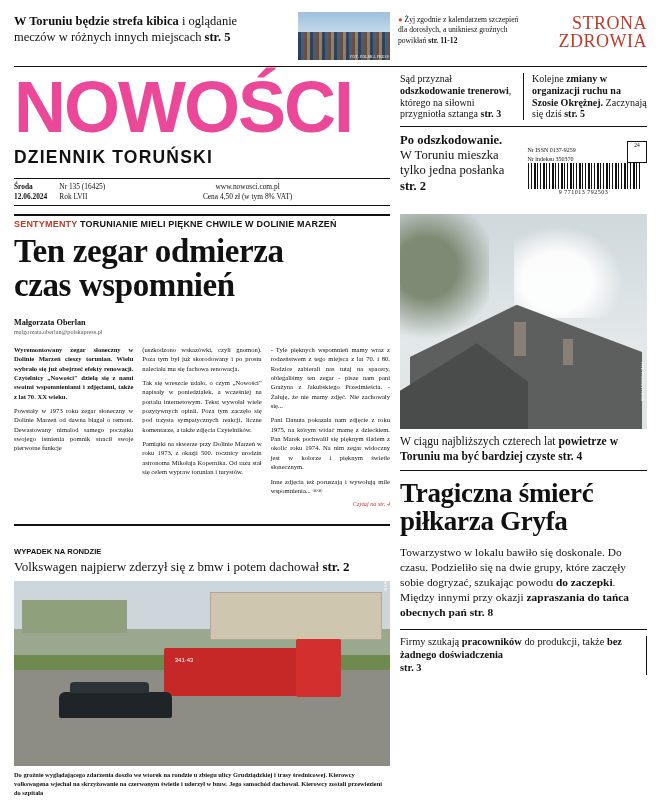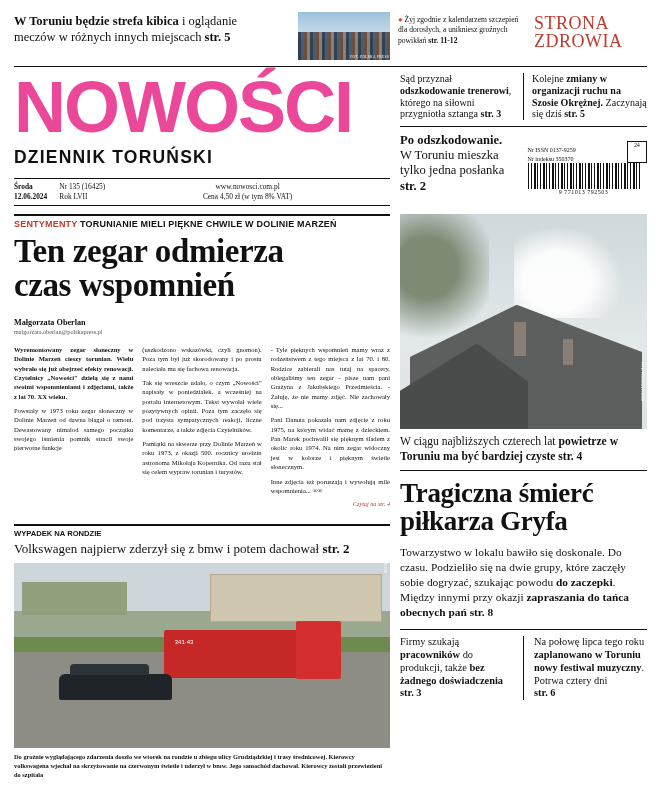--- a/index.html
+++ b/index.html
@@ -20,21 +20,21 @@
   .ts-left-text b { font-weight: bold; }
   .ts-photo { width: 92px; height: 48px; position: relative; overflow: hidden; background: #5b7ea6; }
   .ts-photo .sky { position: absolute; inset: 0; background: linear-gradient(#9fc0da, #cfe0ee 55%, #7c9a54 56%, #6d8d49); }
   .ts-photo .crowd { position: absolute; left: 0; right: 0; bottom: 0; height: 28px;
      background: repeating-linear-gradient(90deg,#2c3c55 0 3px,#425a78 3px 6px,#6a4a3a 6px 9px,#8d7f72 9px 12px); opacity: .95; }
   .ts-photo .cap { position: absolute; right: 1px; bottom: 1px; font-size: 3.6px; color: #fff; letter-spacing: .3px; }
   .ts-right { flex: 1; display: flex; gap: 8px; }
   .ts-bullet { font-size: 7.6px; line-height: 1.35; width: 128px; padding-top: 3px; }
   .ts-bullet .dot { color: #e04a18; font-weight: bold; }
   .ts-bullet b { font-weight: bold; }
-  .strona-zdrowia { flex: 1; color: #c0392b; font-size: 18px; line-height: 1.0;
+  .strona-zdrowia { text-align: right; flex: 1; color: #c0392b; font-size: 18px; line-height: 1.0;
      font-family: "Liberation Serif", serif; letter-spacing: .5px; padding-top: 2px; }
   .strona-zdrowia span { display: block; }
 
   .hr-thin { border-top: 1px solid #111; margin: 6px 0 0; }
 
   
   .mid { display: flex; gap: 10px; margin-top: 6px; }
   .masthead-col { width: 376px; }
   .logo {
     font-family: "Liberation Sans", sans-serif;
@@ -77,21 +77,21 @@
   .byline .nm { font-weight: bold; font-size: 8.2px; }
   .byline .em { color: #555; font-size: 6.2px; }
 
   .cols3 { display: flex; gap: 9px; margin-top: 8px; }
   .col { flex: 1; font-size: 6.6px; line-height: 1.42; text-align: justify; }
   .col p { margin: 0 0 5px; }
   .col .lead { font-weight: bold; }
   .col .more { text-align: right; font-style: italic; color: #c0392b; font-size: 6.2px; }
 
   .rondo { margin-top: 10px; }
-  .rondo .kick { font-family: "Liberation Sans", sans-serif; font-weight: bold; font-size: 7.6px; border-top: 2px solid #111; padding-top: 3px; }
+  .rondo .kick { font-family: "Liberation Sans", sans-serif; font-weight: bold; font-size: 7.6px; border-top: 2px solid #111; padding-top: 21px; }
   .rondo .h { font-family: "Liberation Serif", serif; font-size: 13px; font-weight: normal; margin-top: 3px; }
   .rondo .h b { font-weight: bold; }
 
   .photo-crash { position: relative; width: 100%; height: 185px; margin-top: 6px; overflow: hidden; background: #6f7b66; }
   .photo-crash .bg { position: absolute; inset: 0; background: linear-gradient(#cdd6da 0 26%, #9aa88f 26% 40%, #7b7f76 40% 100%); }
   .photo-crash .bld { position: absolute; left: 52%; top: 6%; width: 46%; height: 26%; background: #cfc6b0; border: 1px solid #b2a893; }
   .photo-crash .bld2 { position: absolute; left: 2%; top: 10%; width: 28%; height: 18%; background: #8fa07c; }
   .photo-crash .road { position: absolute; left: 0; right: 0; bottom: 0; height: 52%; background: #8d8d86; }
   .photo-crash .truck { position: absolute; left: 40%; top: 36%; width: 46%; height: 26%; background: #c62828; border-radius: 2px; }
   .photo-crash .truck .cab { position: absolute; right: -2%; top: -18%; width: 26%; height: 120%; background: #d32f2f; border-radius: 2px; }
@@ -307,23 +307,16 @@
       <div class="rm-foot">
         <div class="cell">
           <span>Firmy szukają</span>
           <b>pracowników </b>
           <span>do produkcji, także</span>
           <b>bez żadnego</b>
           <b>doświadczenia</b>
           <div><b>str. 3</b></div>
         </div>
         <div class="sep-v"></div>
-        <div class="cell">
-          <span>Na połowę lipca tego</span>
-          <span>roku </span><b>zaplanowano</b>
-          <b>w Toruniu nowy</b>
-          <b>festiwal muzyczny</b><span>. Potrwa cztery dni</span>
-          <div><b>str. 6</b></div>
-        </div>
       </div>
     </div>
   </div>
 </div>
 
 </body></html>

